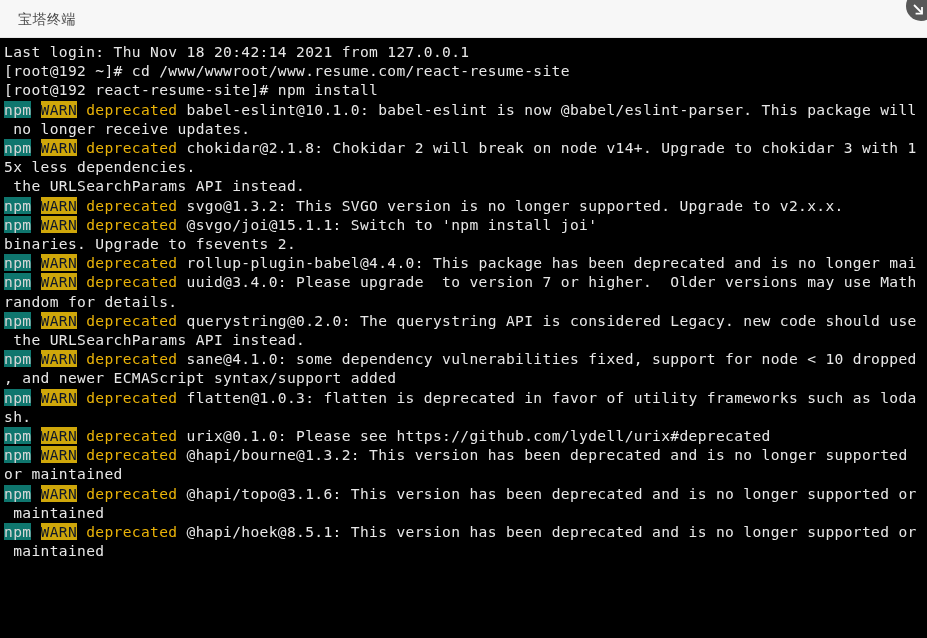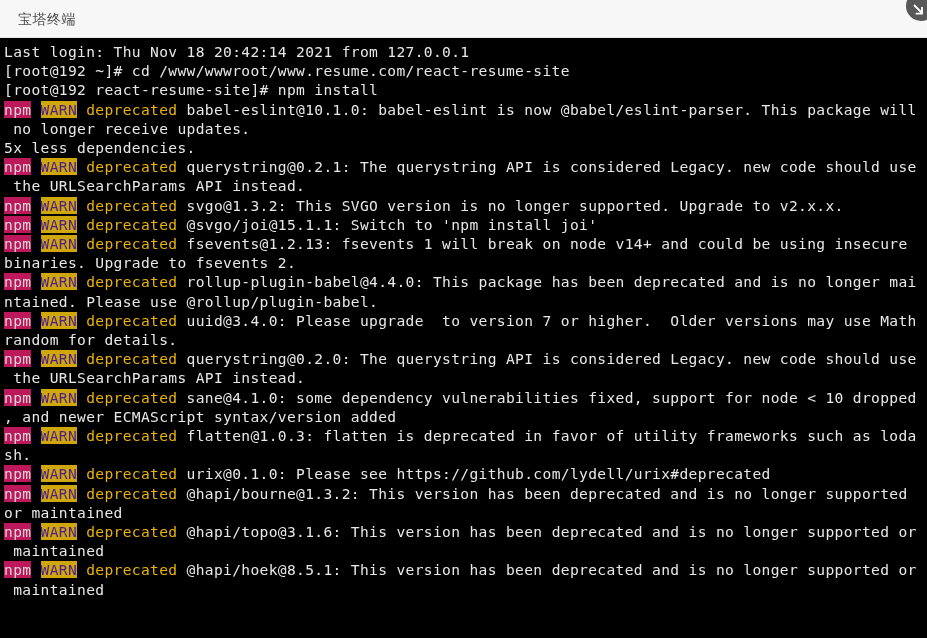--- a/index.html
+++ b/index.html
@@ -64,26 +64,26 @@
     font-size: 14.6px;
     line-height: 19.2px;
     color: #e6e6e6;
     white-space: pre;
     letter-spacing: 0.34px;
   }
   
   .c-white   { color: #e8e8e8; }
   .c-magenta { color: #eab308; }
   .badge-npm {
-    background: #be185d;
+    background: #0f766e;
     color: #d8d8d8;
   }
   .badge-warn {
     background: #cfa70a;
-    color: #4c1d95;
+    color: #0f172a;
   }
 </style>
 </head>
 <body>
 
 <div id="titlebar">
   <div id="titlebar-text">宝塔终端</div>
   <div id="expand-btn">
     <svg width="22" height="14" viewBox="0 0 22 14">
       <path d="M4 2 L12 10" stroke="#ffffff" stroke-width="1.8" fill="none"></path>
@@ -92,35 +92,33 @@
   </div>
 </div>
 
 <div id="terminal">
 
 <div class="line"><span class="c-white">Last login: Thu Nov 18 20:42:14 2021 from 127.0.0.1</span></div>
     <div class="line"><span class="c-white">[root@192 ~]# cd /www/wwwroot/www.resume.com/react-resume-site</span></div>
     <div class="line"><span class="c-white">[root@192 react-resume-site]# npm install</span></div>
     <div class="line"><span class="badge-npm">npm</span><span class="c-white"> </span><span class="badge-warn">WARN</span><span class="c-white"> </span><span class="c-magenta">deprecated</span><span class="c-white"> babel-eslint@10.1.0: babel-eslint is now @babel/eslint-parser. This package will</span></div>
     <div class="line"><span class="c-white"> no longer receive updates.</span></div>
+    <div class="line"><span class="badge-npm">npm</span><span class="c-white"> </span><span class="badge-warn">WARN</span><span class="c-white"> </span><span class="c-magenta">deprecated</span><span class="c-white"> chokidar@2.1.8: Chokidar 2 will break on node v14+. Upgrade to chokidar 3 with 1</span></div>
     <div class="line"><span class="c-white">5x less dependencies.</span></div>
-    <div class="line"><span class="badge-npm">npm</span><span class="c-white"> </span><span class="badge-warn">WARN</span><span class="c-white"> </span><span class="c-magenta">deprecated</span><span class="c-white"> querystring@0.2.1: The querystring API is considered Legacy. new code should use</span></div>
     <div class="line"><span class="c-white"> the URLSearchParams API instead.</span></div>
     <div class="line"><span class="badge-npm">npm</span><span class="c-white"> </span><span class="badge-warn">WARN</span><span class="c-white"> </span><span class="c-magenta">deprecated</span><span class="c-white"> svgo@1.3.2: This SVGO version is no longer supported. Upgrade to v2.x.x.</span></div>
     <div class="line"><span class="badge-npm">npm</span><span class="c-white"> </span><span class="badge-warn">WARN</span><span class="c-white"> </span><span class="c-magenta">deprecated</span><span class="c-white"> @svgo/joi@15.1.1: Switch to 'npm install joi'</span></div>
-    <div class="line"><span class="badge-npm">npm</span><span class="c-white"> </span><span class="badge-warn">WARN</span><span class="c-white"> </span><span class="c-magenta">deprecated</span><span class="c-white"> fsevents@1.2.13: fsevents 1 will break on node v14+ and could be using insecure</span></div>
     <div class="line"><span class="c-white">binaries. Upgrade to fsevents 2.</span></div>
     <div class="line"><span class="badge-npm">npm</span><span class="c-white"> </span><span class="badge-warn">WARN</span><span class="c-white"> </span><span class="c-magenta">deprecated</span><span class="c-white"> rollup-plugin-babel@4.4.0: This package has been deprecated and is no longer mai</span></div>
-    <div class="line"><span class="c-white">ntained. Please use @rollup/plugin-babel.</span></div>
     <div class="line"><span class="badge-npm">npm</span><span class="c-white"> </span><span class="badge-warn">WARN</span><span class="c-white"> </span><span class="c-magenta">deprecated</span><span class="c-white"> uuid@3.4.0: Please upgrade  to version 7 or higher.  Older versions may use Math</span></div>
     <div class="line"><span class="c-white">random for details.</span></div>
     <div class="line"><span class="badge-npm">npm</span><span class="c-white"> </span><span class="badge-warn">WARN</span><span class="c-white"> </span><span class="c-magenta">deprecated</span><span class="c-white"> querystring@0.2.0: The querystring API is considered Legacy. new code should use</span></div>
     <div class="line"><span class="c-white"> the URLSearchParams API instead.</span></div>
     <div class="line"><span class="badge-npm">npm</span><span class="c-white"> </span><span class="badge-warn">WARN</span><span class="c-white"> </span><span class="c-magenta">deprecated</span><span class="c-white"> sane@4.1.0: some dependency vulnerabilities fixed, support for node &lt; 10 dropped</span></div>
-    <div class="line"><span class="c-white">, and newer ECMAScript syntax/version added</span></div>
+    <div class="line"><span class="c-white">, and newer ECMAScript syntax/support added</span></div>
     <div class="line"><span class="badge-npm">npm</span><span class="c-white"> </span><span class="badge-warn">WARN</span><span class="c-white"> </span><span class="c-magenta">deprecated</span><span class="c-white"> flatten@1.0.3: flatten is deprecated in favor of utility frameworks such as loda</span></div>
     <div class="line"><span class="c-white">sh.</span></div>
     <div class="line"><span class="badge-npm">npm</span><span class="c-white"> </span><span class="badge-warn">WARN</span><span class="c-white"> </span><span class="c-magenta">deprecated</span><span class="c-white"> urix@0.1.0: Please see https://github.com/lydell/urix#deprecated</span></div>
     <div class="line"><span class="badge-npm">npm</span><span class="c-white"> </span><span class="badge-warn">WARN</span><span class="c-white"> </span><span class="c-magenta">deprecated</span><span class="c-white"> @hapi/bourne@1.3.2: This version has been deprecated and is no longer supported</span></div>
     <div class="line"><span class="c-white">or maintained</span></div>
     <div class="line"><span class="badge-npm">npm</span><span class="c-white"> </span><span class="badge-warn">WARN</span><span class="c-white"> </span><span class="c-magenta">deprecated</span><span class="c-white"> @hapi/topo@3.1.6: This version has been deprecated and is no longer supported or</span></div>
     <div class="line"><span class="c-white"> maintained</span></div>
     <div class="line"><span class="badge-npm">npm</span><span class="c-white"> </span><span class="badge-warn">WARN</span><span class="c-white"> </span><span class="c-magenta">deprecated</span><span class="c-white"> @hapi/hoek@8.5.1: This version has been deprecated and is no longer supported or</span></div>
     <div class="line"><span class="c-white"> maintained</span></div>
     <div class="line"></div>

